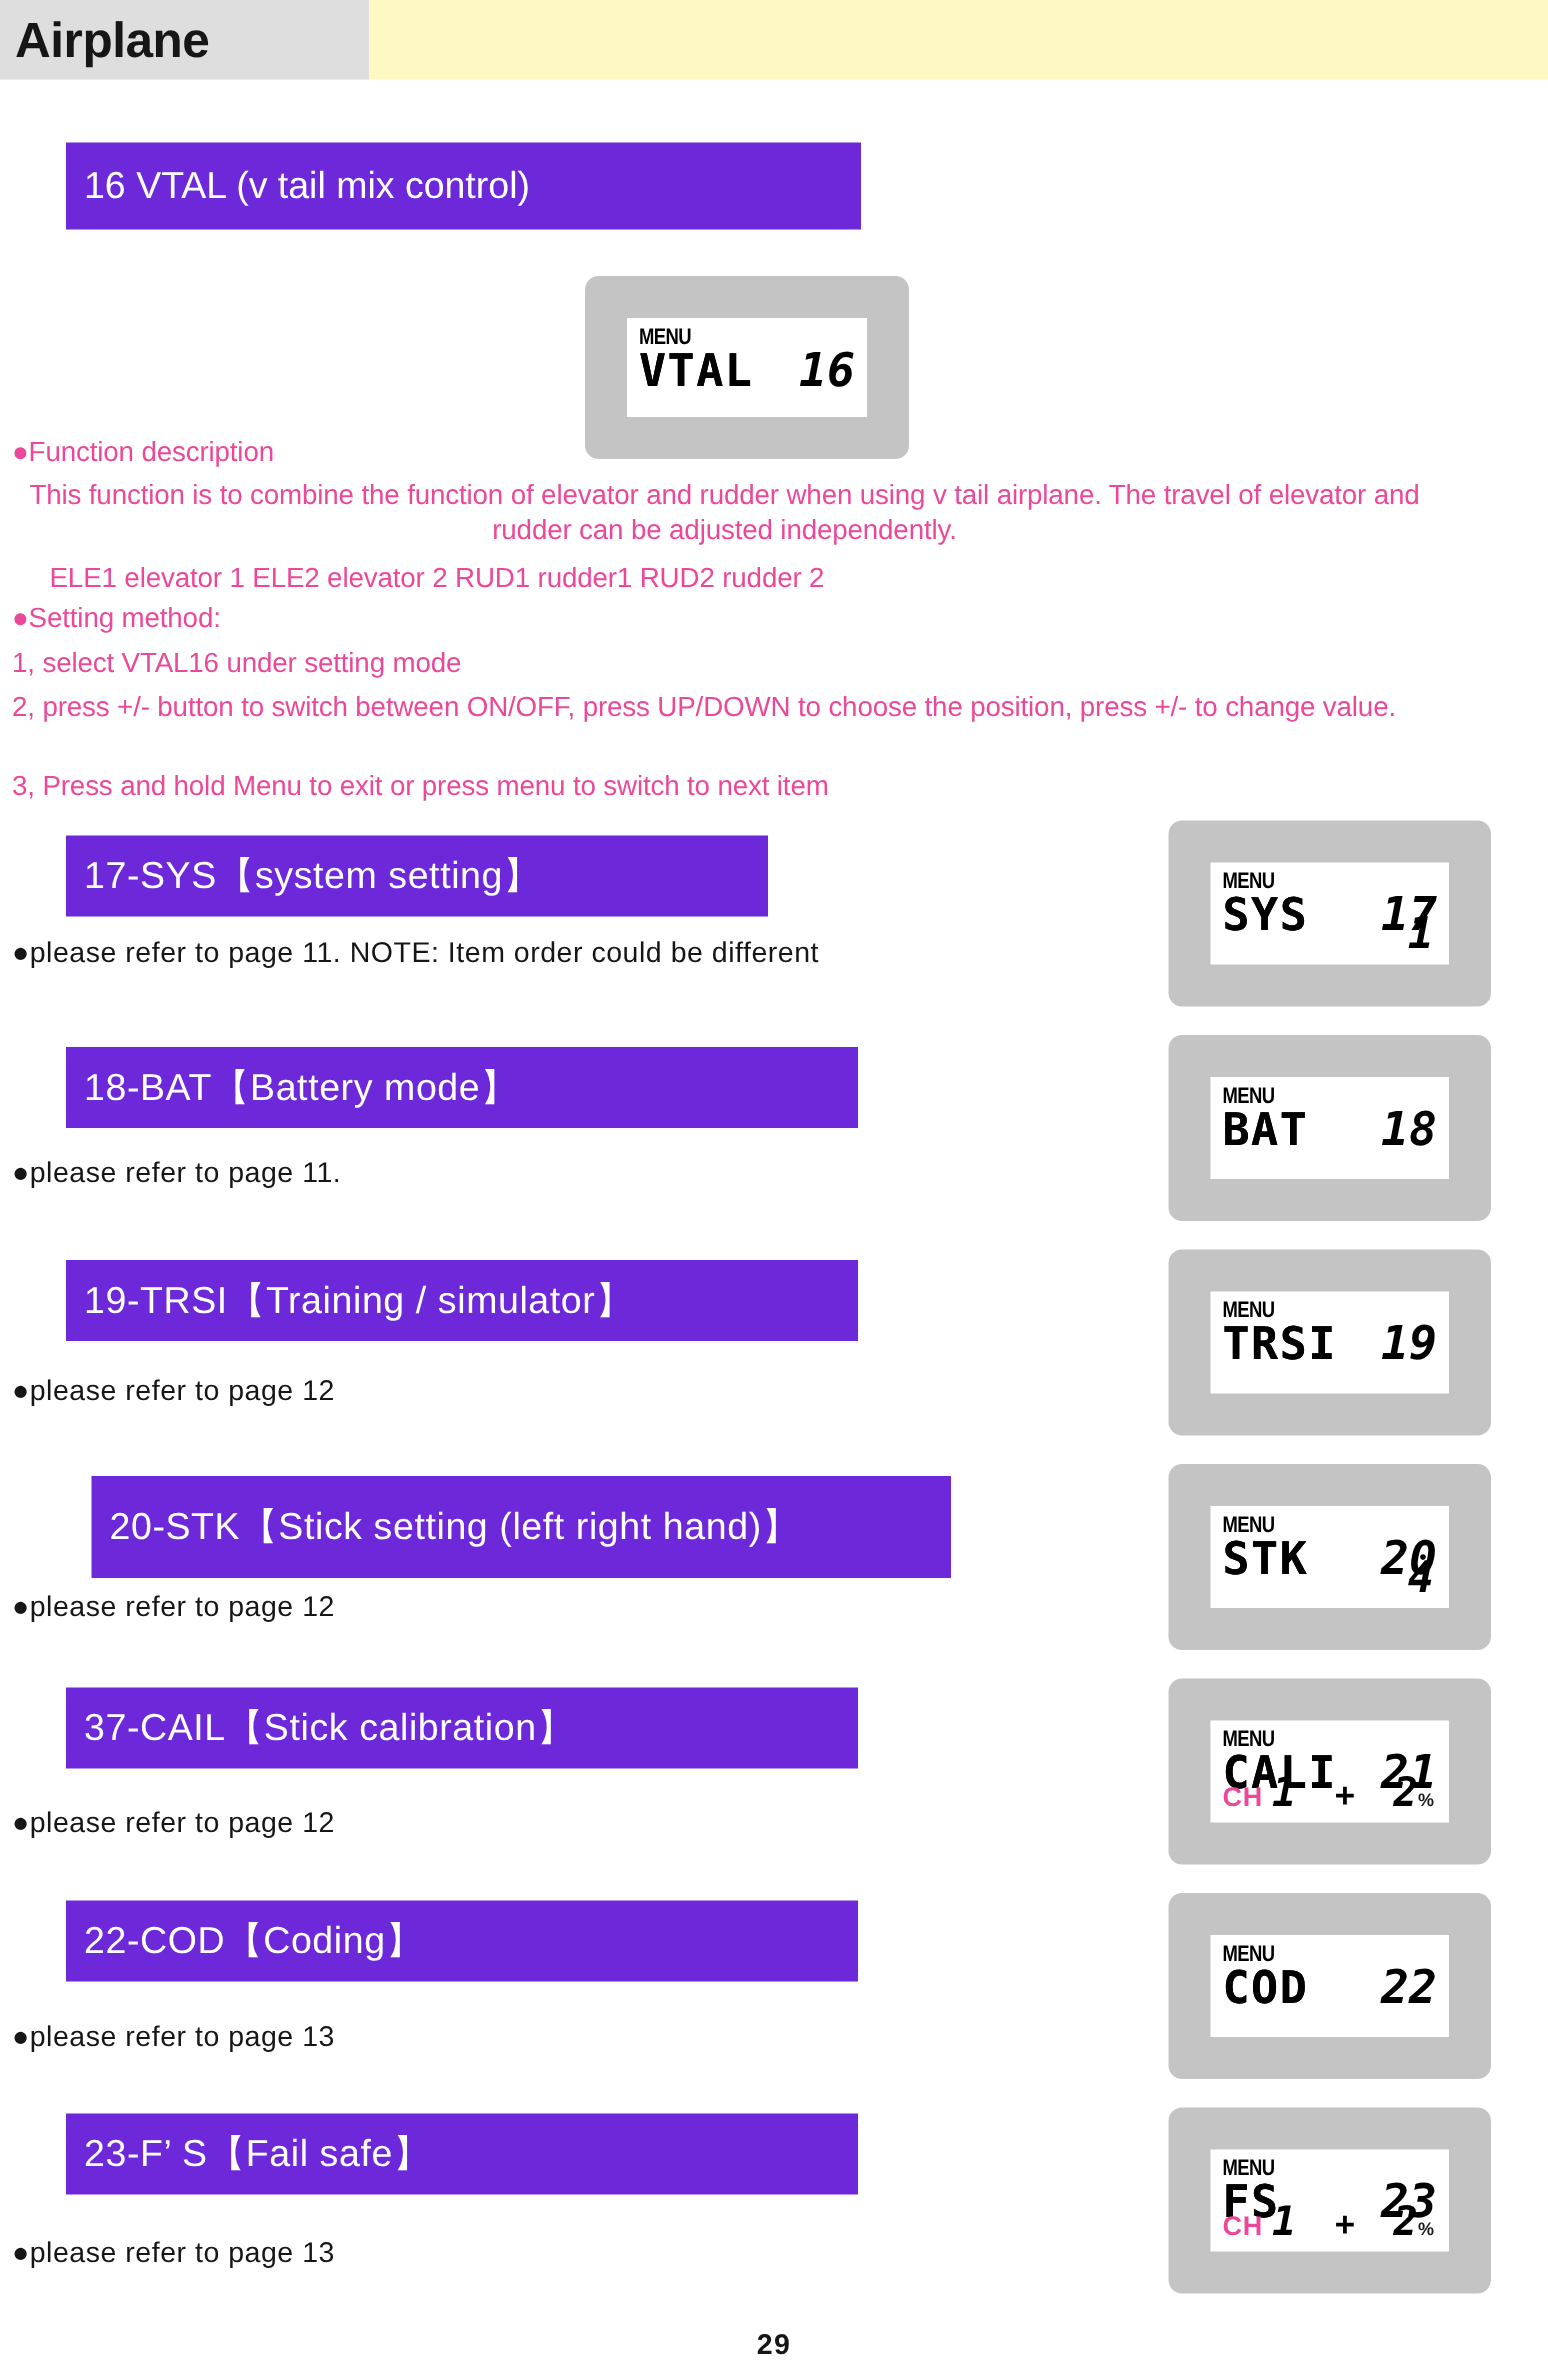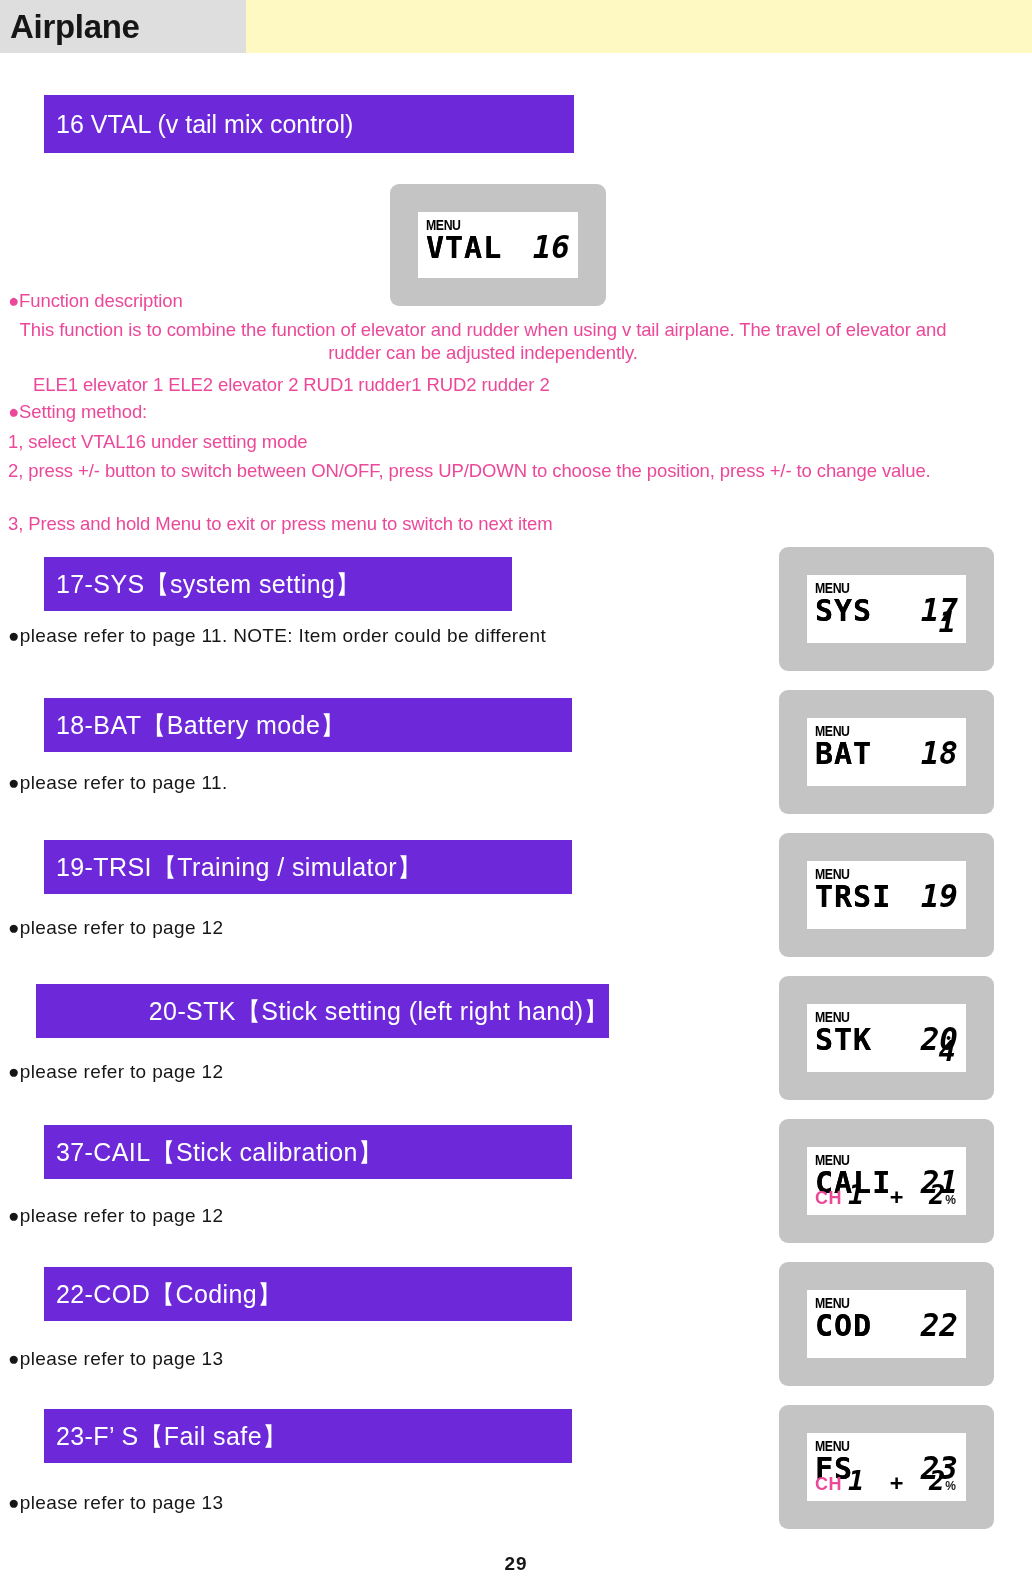--- a/index.html
+++ b/index.html
@@ -265,21 +265,21 @@
 <div class="lcd" style="left:779px; top:833px; width:215px; height:124px;">
   <div class="lcd-screen">
     <div class="lcd-menu">MENU</div>
     <div class="lcd-row1">
       <span class="seg-word">TRSI</span>
       <span class="seg-num">19</span>
     </div>
   </div>
 </div>
 
-<div class="bar t2" style="left:0; top:984px; width:573px; height:54px;justify-content:flex-end;">
+<div class="bar t2" style="left:25px; top:984px; width:573px; height:68px;">
   <span class="bar-label">20-STK【Stick setting (left right hand)】</span>
 </div>
 <div class="refline" style="left:8px; top:1061px;">
   <span>●please refer to page 12</span>
 </div>
 <div class="lcd" style="left:779px; top:976px; width:215px; height:124px;">
   <div class="lcd-screen">
     <div class="lcd-menu">MENU</div>
     <div class="lcd-row1">
       <span class="seg-word">STK</span>

